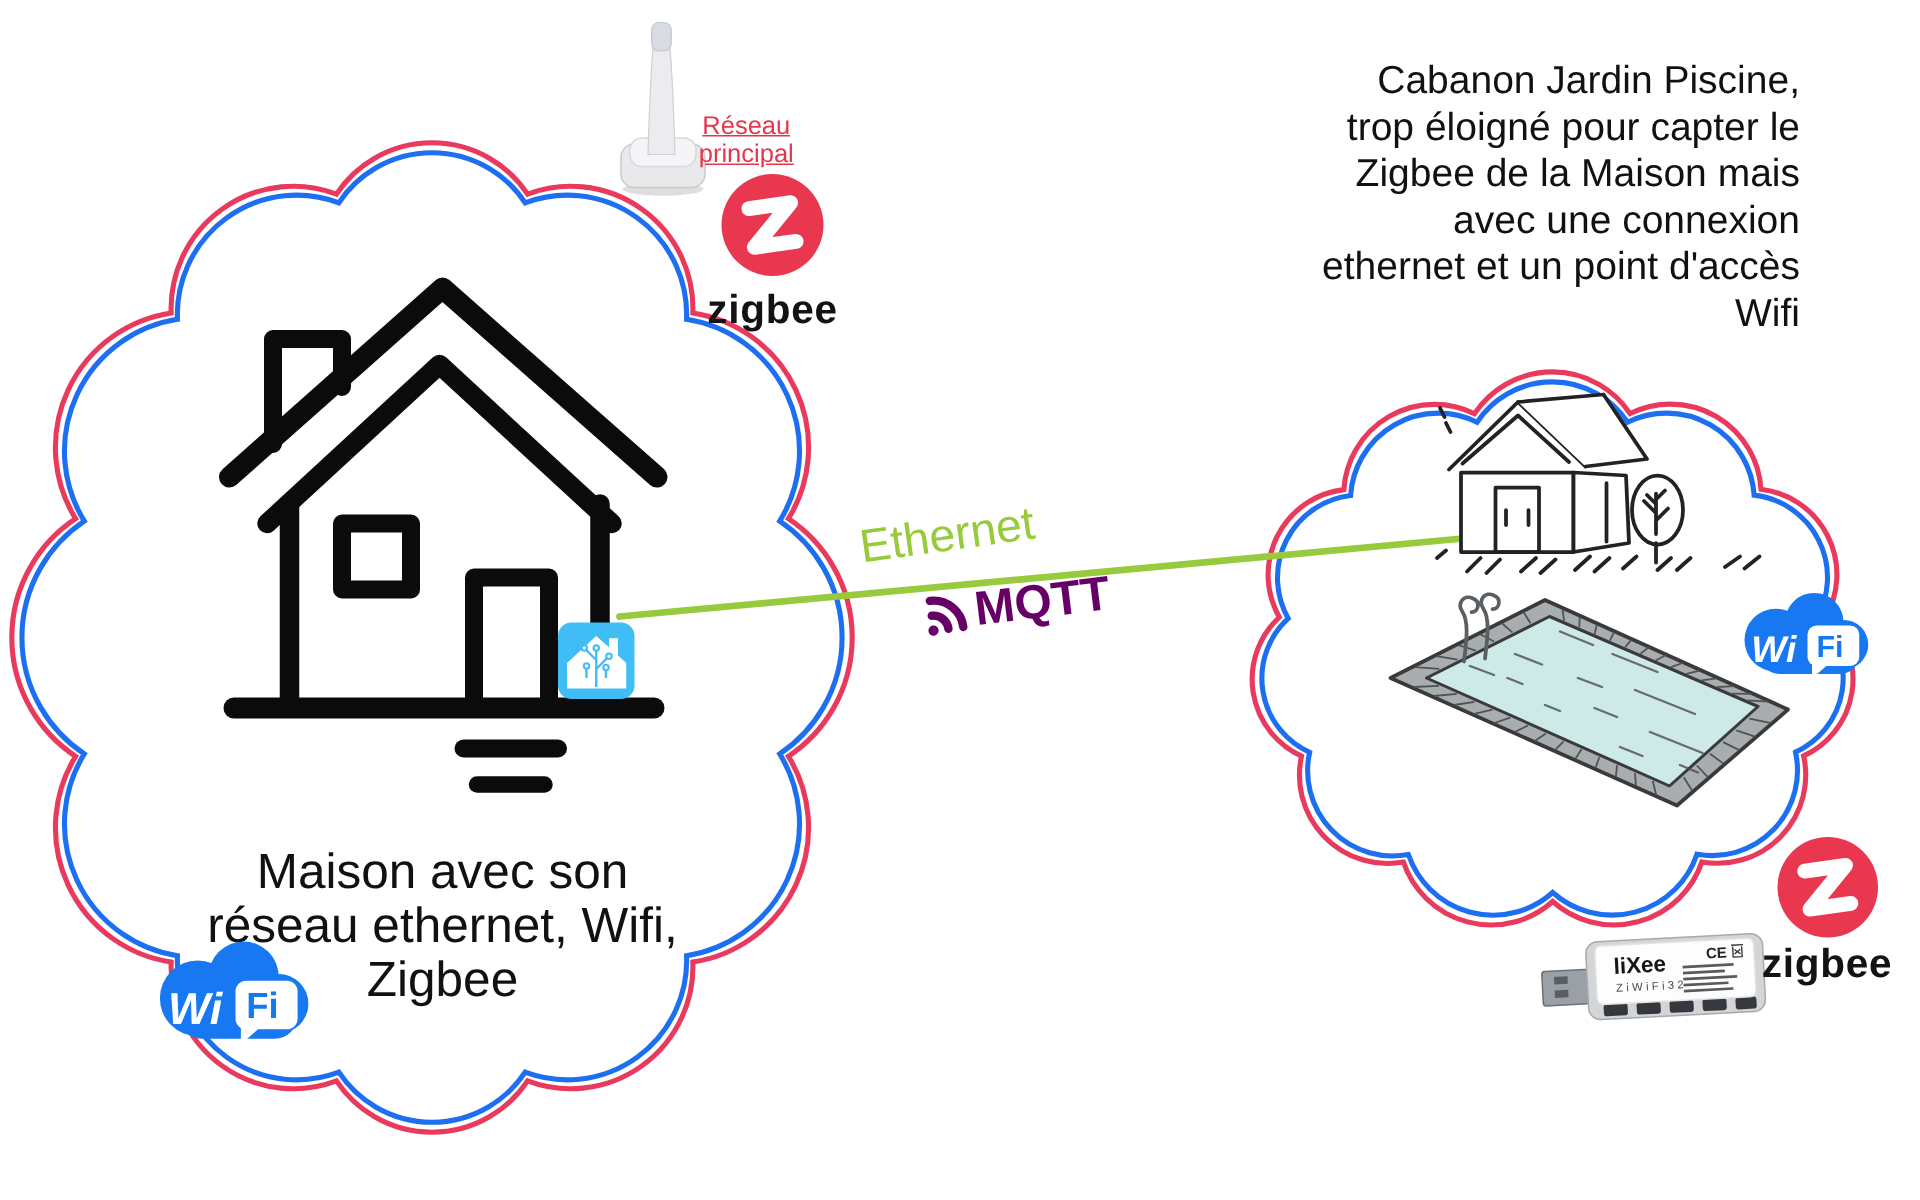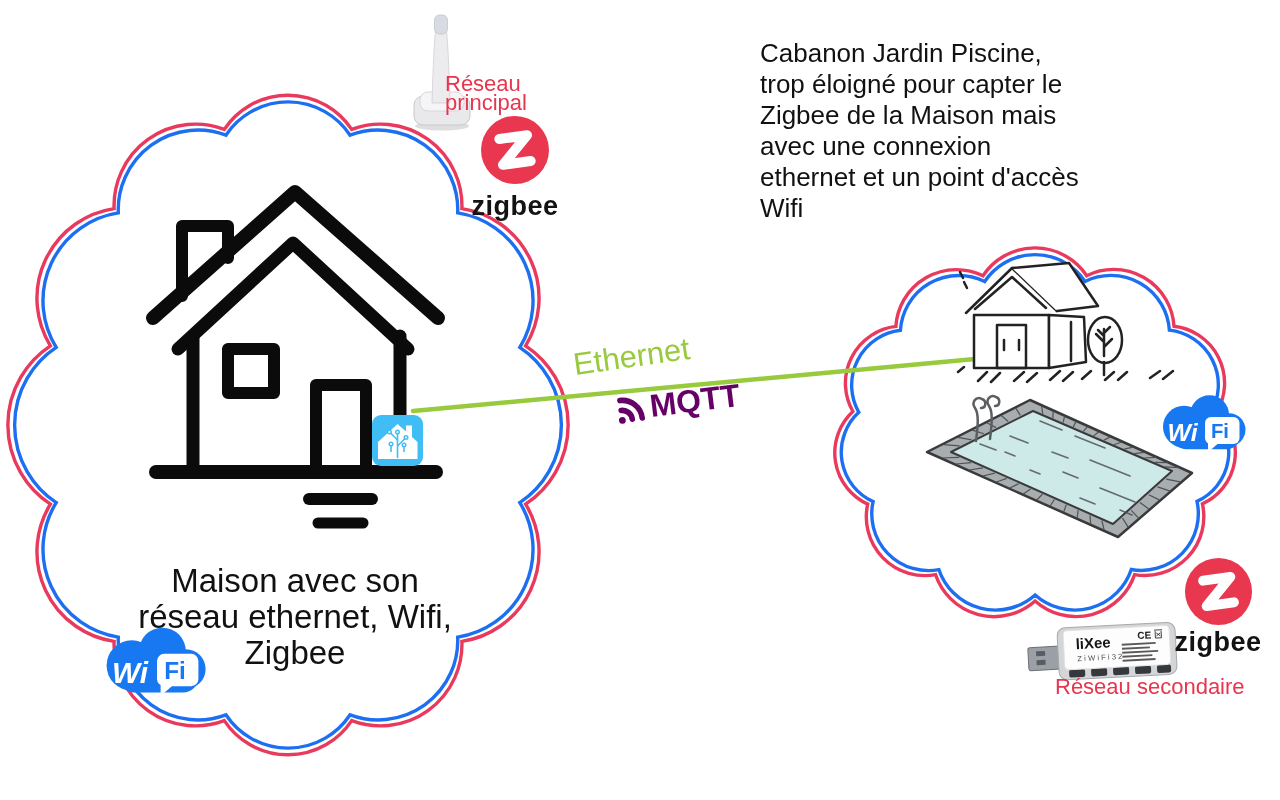--- a/index.html
+++ b/index.html
@@ -10,23 +10,23 @@
   
   .cl-red{fill:#fff;stroke:var(--cloud-red);stroke-width:3.4;}
   .cl-blue{fill:#fff;stroke:var(--cloud-blue);stroke-width:3.4;}
   
   .green-line{stroke:var(--ethernet-green);stroke-width:4.5;stroke-linecap:round;}
   .eth-label{color:var(--ethernet-green);font-size:31px;transform:rotate(-8deg);transform-origin:left bottom;}
   .mqtt-wrap{display:flex;align-items:flex-end;gap:4px;transform:rotate(-7deg);transform-origin:left bottom;}
   .mqtt-text{color:var(--mqtt-purple);font-weight:bold;font-size:32px;letter-spacing:0px;line-height:1;}
   .mqtt-icon{stroke:var(--mqtt-purple);}
   
-  .note{font-size:26px;line-height:31px;text-align:left;color:#111;white-space:pre-line;}
+  .note{font-size:26px;line-height:31px;text-align:right;color:#111;white-space:pre-line;}
   .caption{font-size:33px;line-height:36px;text-align:center;color:#111;white-space:pre-line;margin-top:24px;}
-  .red-label{color:var(--label-red);font-size:22px;line-height:19px;text-align:left;white-space:pre-line;}
+  .red-label{color:var(--label-red);font-size:17px;line-height:19px;text-align:center;white-space:pre-line;text-decoration:underline;}
   .zb-word{font-weight:bold;font-size:27px;color:#131313;text-align:center;letter-spacing:0.5px;}
   
   .hs{stroke:#0b0b0b;fill:none;stroke-linecap:round;stroke-linejoin:round;}
   
   .dd{stroke:#222;fill:none;stroke-linecap:round;stroke-linejoin:round;stroke-width:2.5;}
   .ddf{stroke:#222;fill:#fff;stroke-linecap:round;stroke-linejoin:round;stroke-width:2.5;}
   .zb-circle{fill:var(--zigbee-red);}
   .wifi-blob{fill:var(--wifi-blue);}
   .ha-rect{fill:var(--ha-blue);}
   #pool-ticks line{stroke:#4d5357;stroke-width:1.2;}
@@ -236,15 +236,14 @@
   </div>
 
   <div class="abs" style="left:1183px;top:556px">
     <svg width="71" height="71" viewBox="0 0 72 72">
       <circle class="zb-circle" cx="36" cy="36" r="34"></circle>
       <path d="M22 23 L50 23 L22 49 L50 49" transform="rotate(-8 36 36)" stroke="#fff" stroke-width="10" fill="none" stroke-linecap="round" stroke-linejoin="round"></path>
     </svg>
   </div>
   <div class="abs zb-word" style="left:1168px;top:627px;width:100px">zigbee</div>
 
-  <div class="abs red-label" style="left:1055px;top:677px;width:220px">Réseau secondaire</div>
 
 </div>
 
 </body></html>

